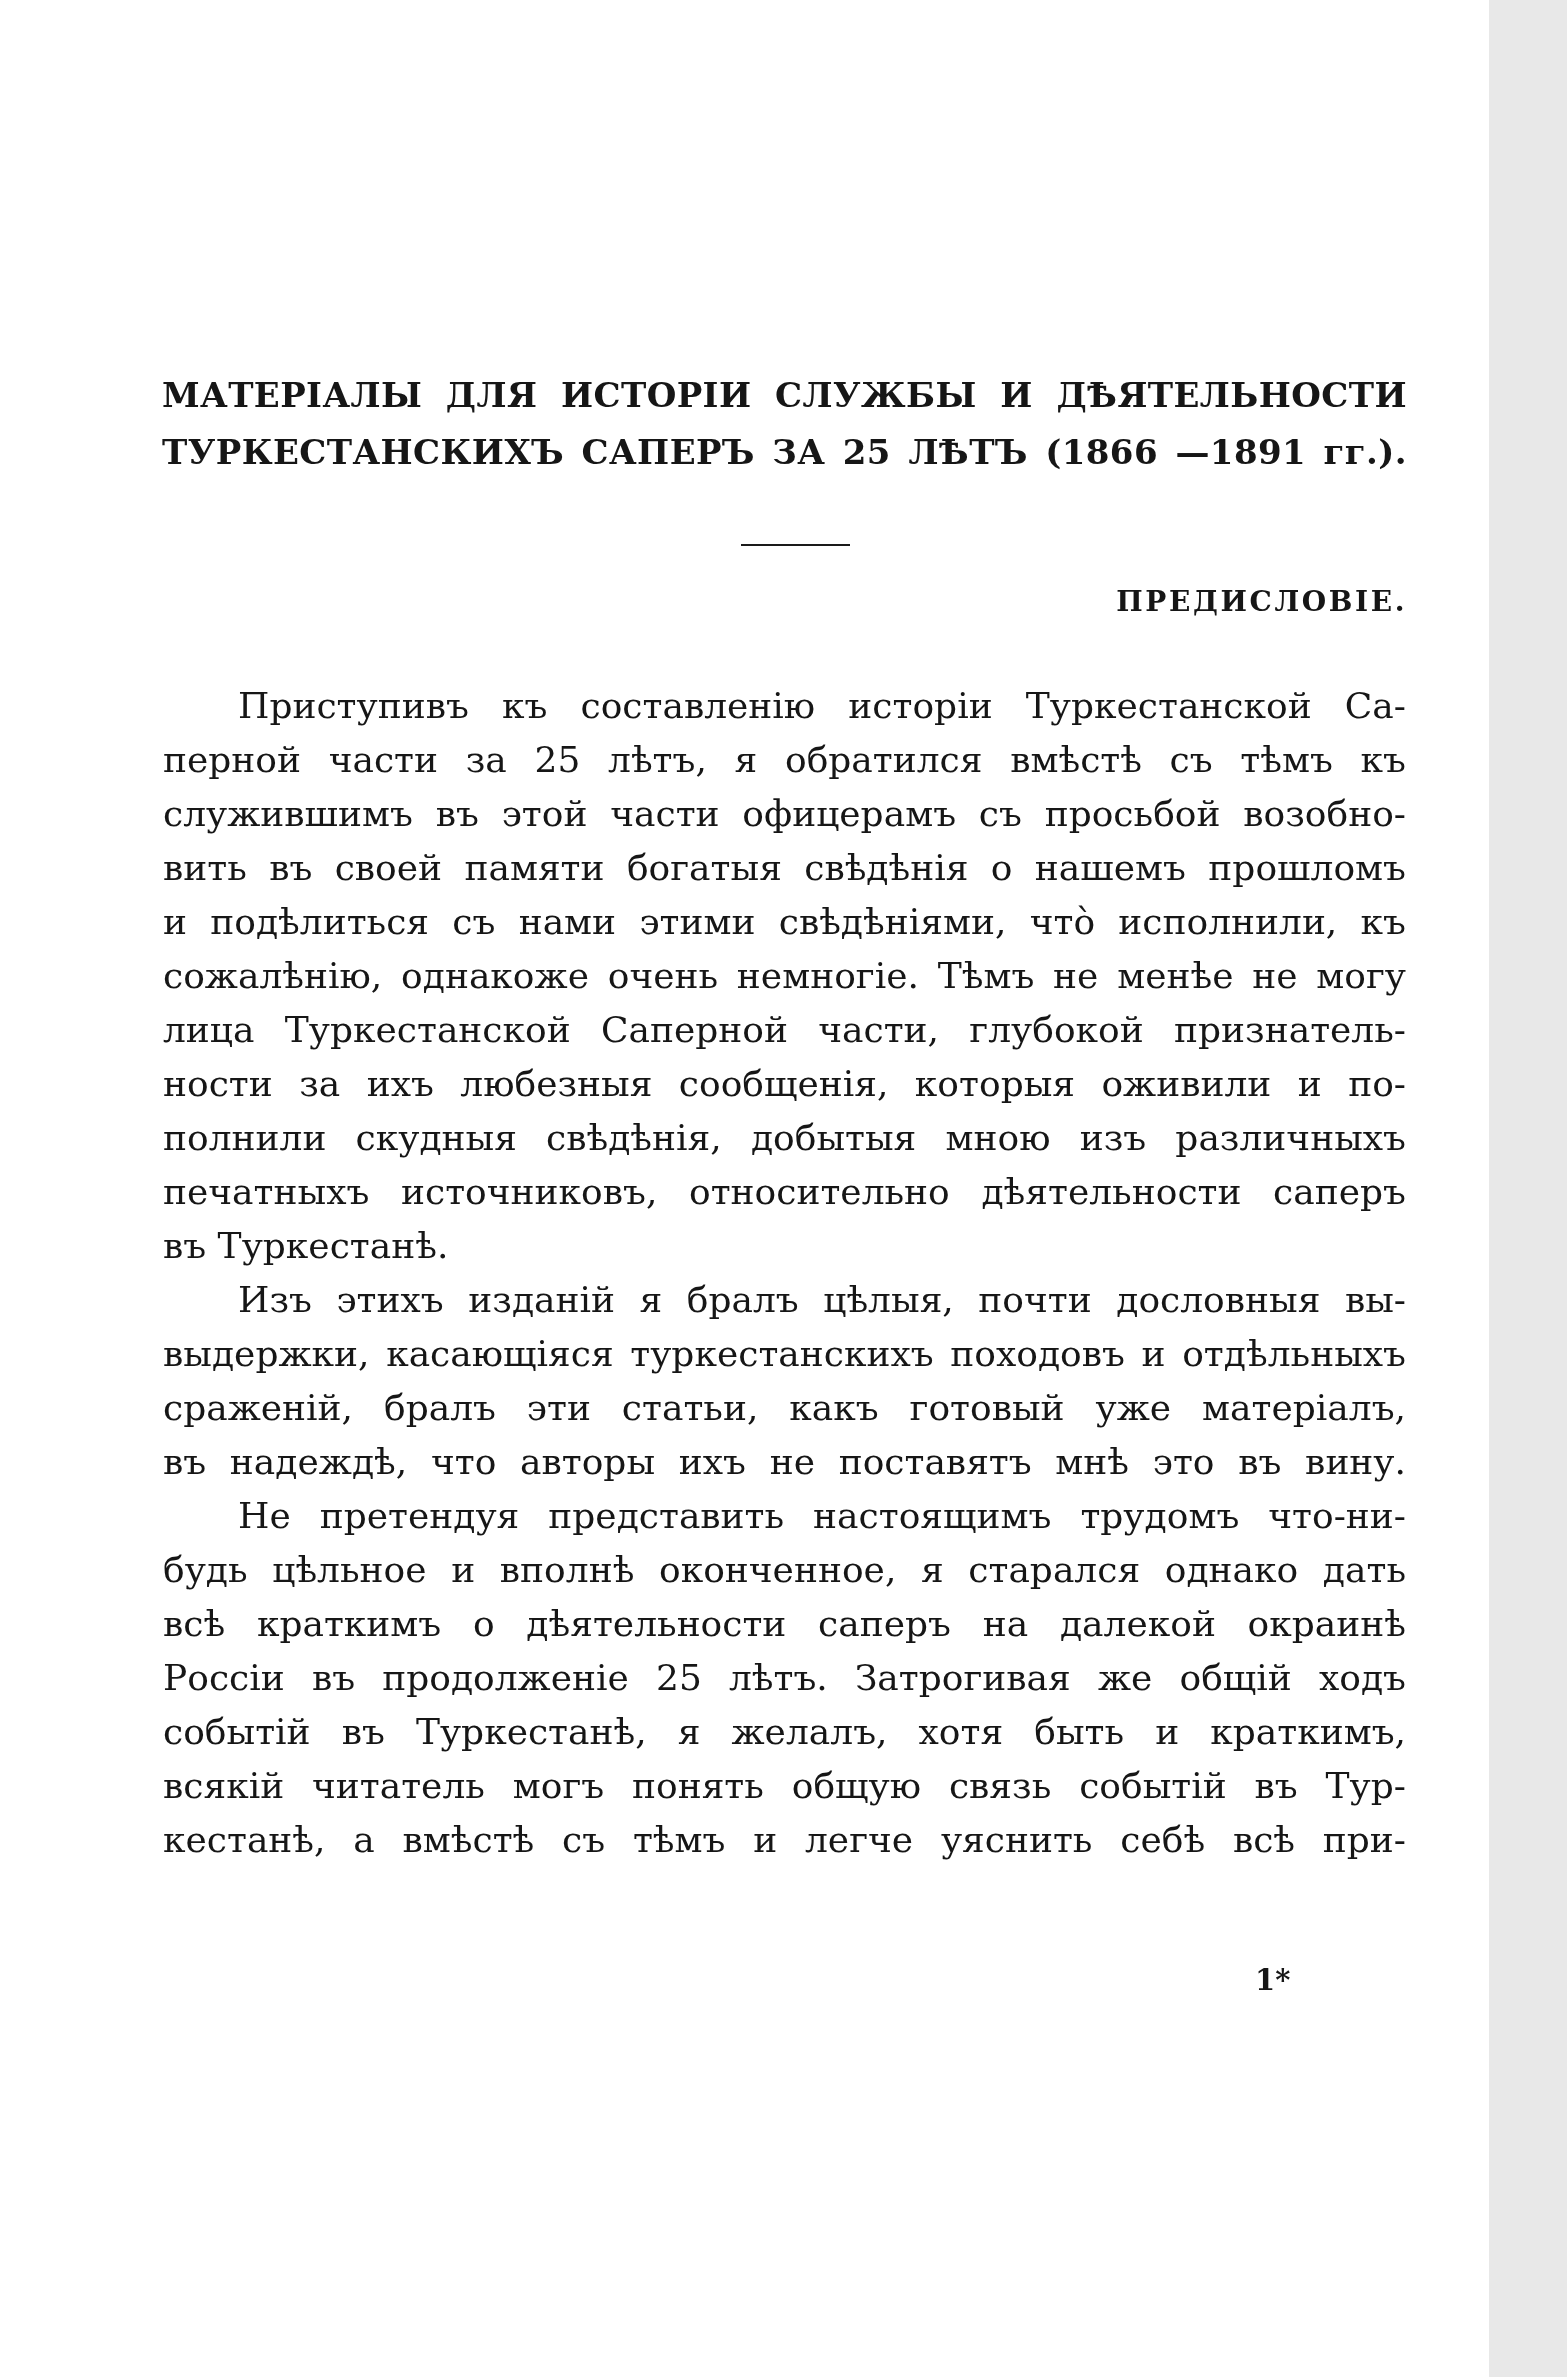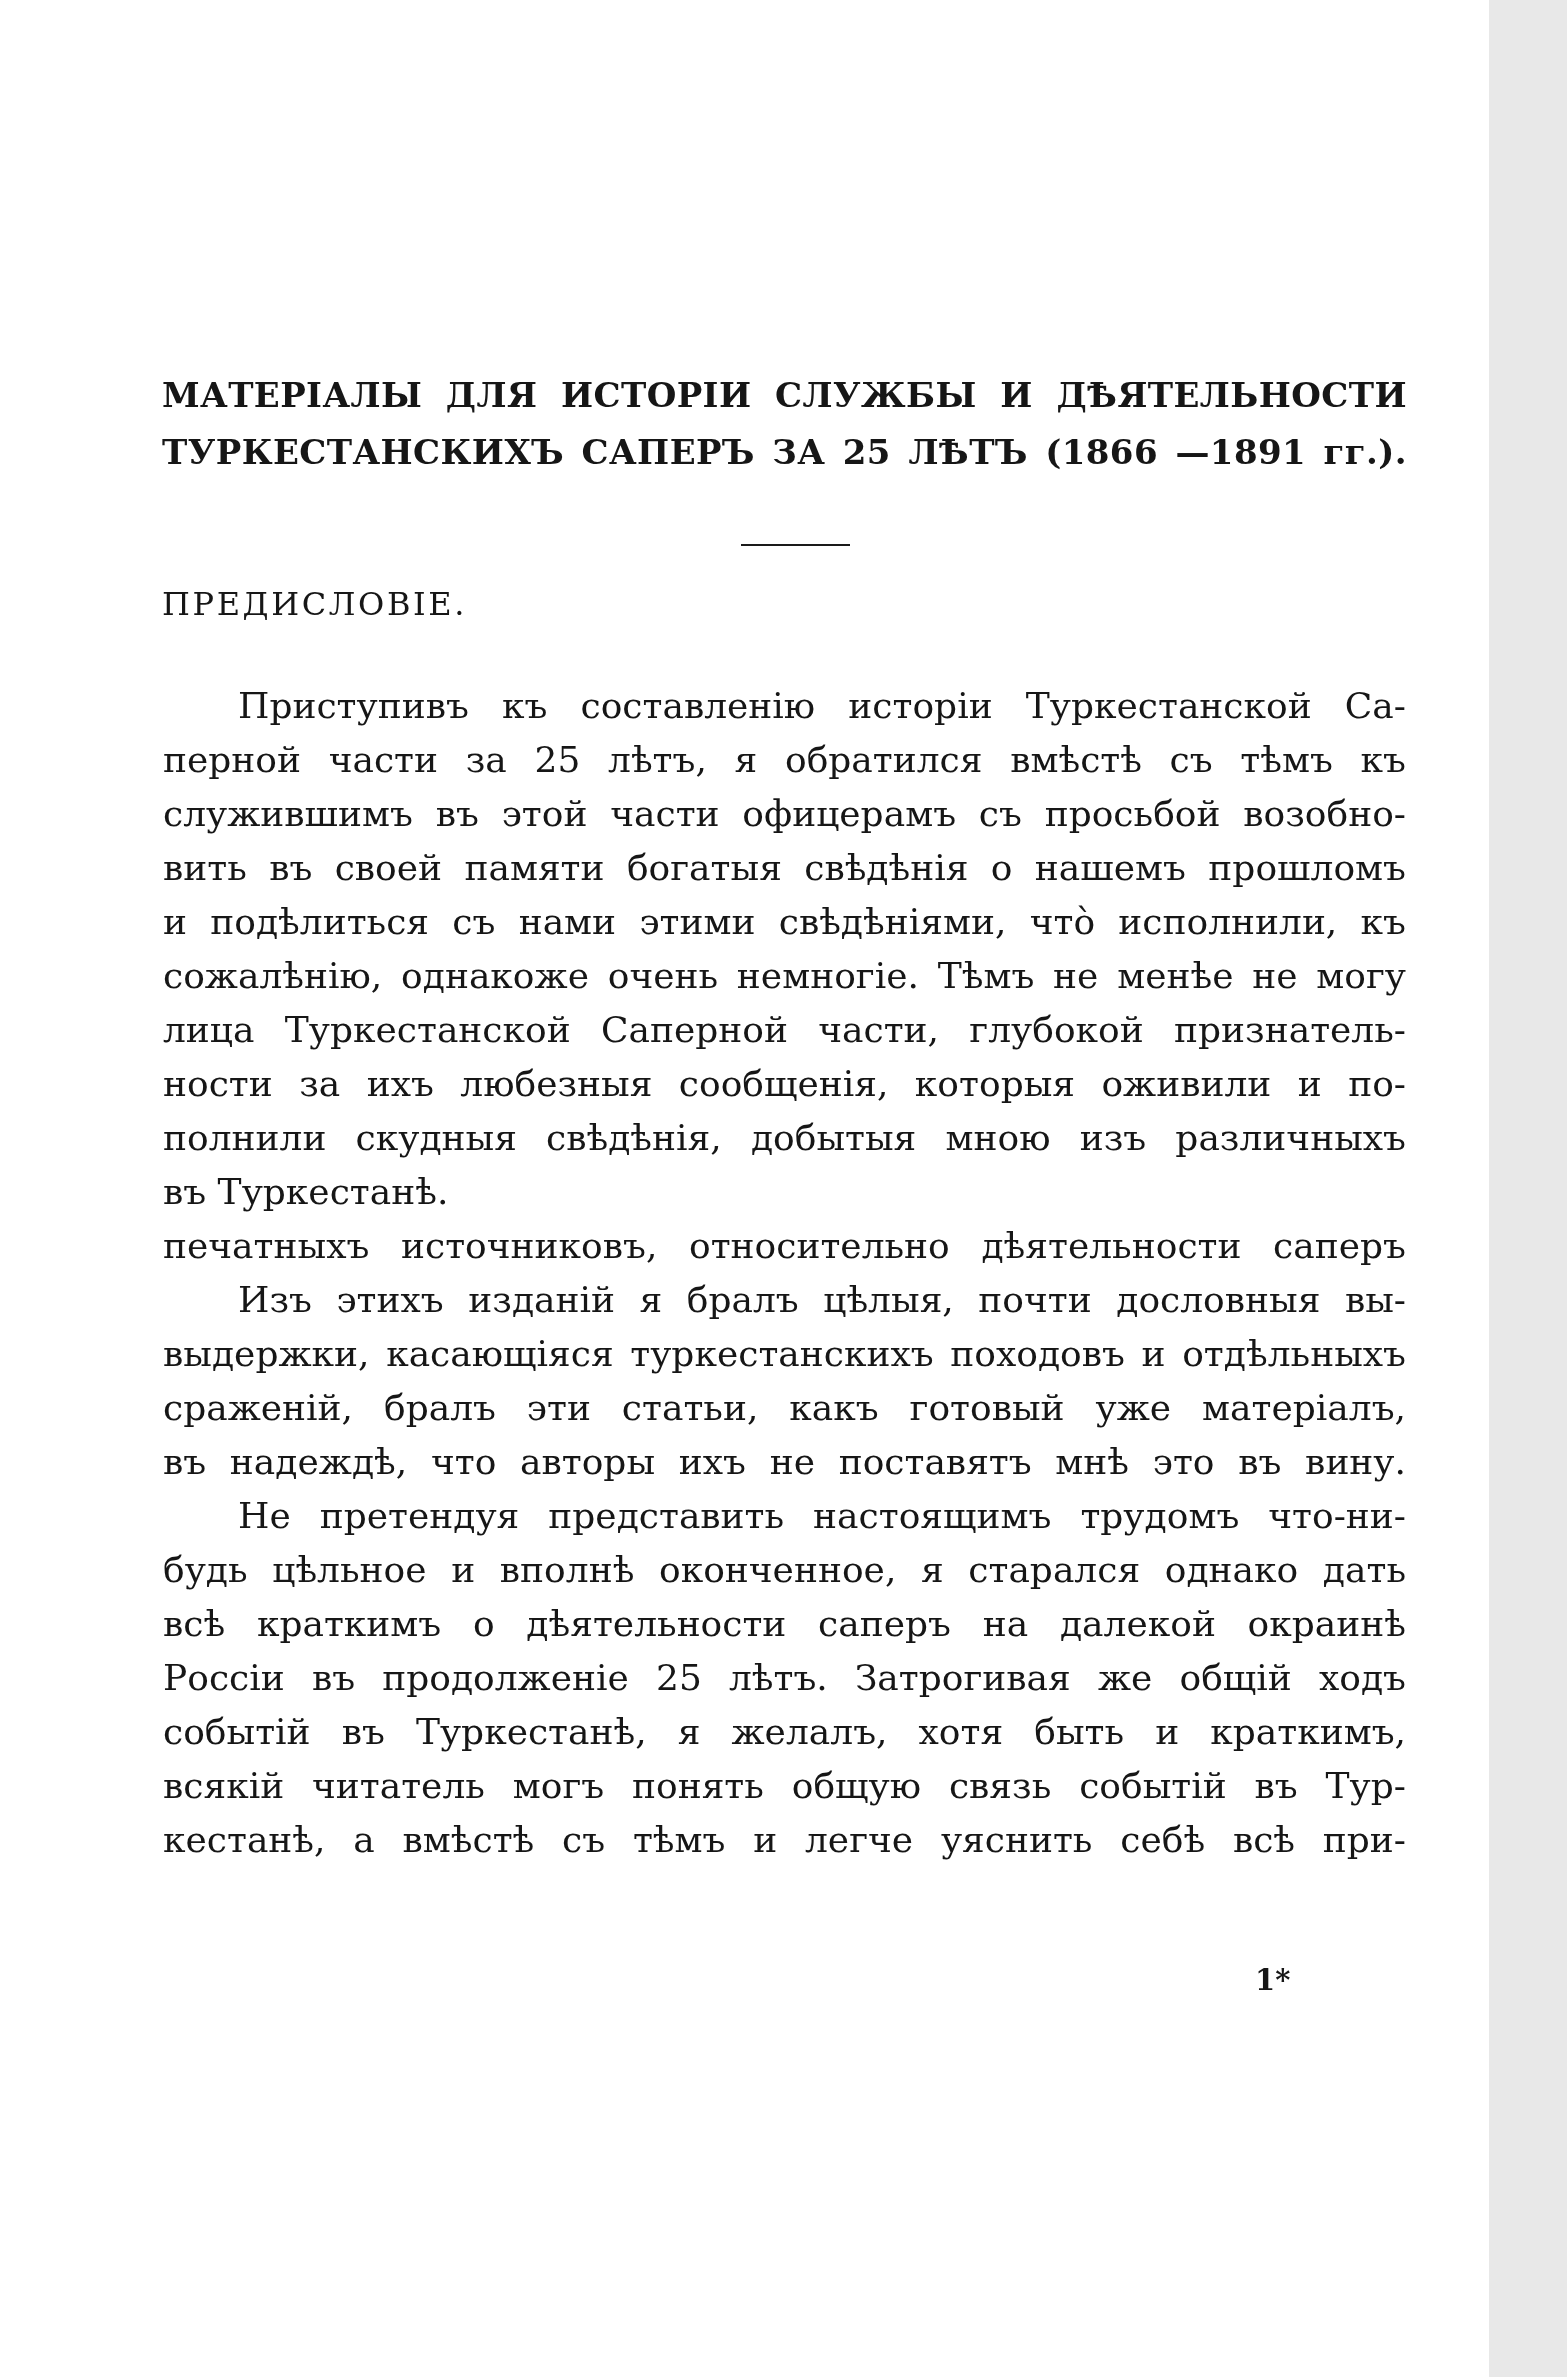--- a/index.html
+++ b/index.html
@@ -41,24 +41,24 @@
     height: 0;
     border-top: 2.6px solid #1a1a1a;
   }
   
   .heading {
     position: absolute;
     top: 585px;
     left: 162px;
     width: 1245px;
     margin: 0;
-    font-weight: normal;
-    font-size: 32px;
+    font-weight: bold;
+    font-size: 28px;
     letter-spacing: 2.6px;
-    text-align: left;
+    text-align: right;
   }
   
   .body-text {
     position: absolute;
     top: 679px;
     left: 163px;
     width: 1243px;
     font-size: 36px;
     line-height: 54px;
   }
@@ -97,22 +97,22 @@
   <main class="body-text">
     <div class="ln indent">Приступивъ къ составленію исторіи Туркестанской Са-</div>
     <div class="ln">перной части за 25 лѣтъ, я обратился вмѣстѣ съ тѣмъ къ</div>
     <div class="ln">служившимъ въ этой части офицерамъ съ просьбой возобно-</div>
     <div class="ln">вить въ своей памяти богатыя свѣдѣнія о нашемъ прошломъ</div>
     <div class="ln">и подѣлиться съ нами этими свѣдѣніями, что̀ исполнили, къ</div>
     <div class="ln">сожалѣнію, однакоже очень немногіе. Тѣмъ не менѣе не могу</div>
     <div class="ln">лица Туркестанской Саперной части, глубокой признатель-</div>
     <div class="ln">ности за ихъ любезныя сообщенія, которыя оживили и по-</div>
     <div class="ln">полнили скудныя свѣдѣнія, добытыя мною изъ различныхъ</div>
+    <div class="ln">печатныхъ источниковъ, относительно дѣятельности саперъ</div>
     <div class="ln para-end">въ Туркестанѣ.</div>
-    <div class="ln">печатныхъ источниковъ, относительно дѣятельности саперъ</div>
     <div class="ln indent">Изъ этихъ изданій я бралъ цѣлыя, почти дословныя вы-</div>
     <div class="ln">выдержки, касающіяся туркестанскихъ походовъ и отдѣльныхъ</div>
     <div class="ln">сраженій, бралъ эти статьи, какъ готовый уже матеріалъ,</div>
     <div class="ln">въ надеждѣ, что авторы ихъ не поставятъ мнѣ это въ вину.</div>
     <div class="ln indent">Не претендуя представить настоящимъ трудомъ что-ни-</div>
     <div class="ln">будь цѣльное и вполнѣ оконченное, я старался однако дать</div>
     <div class="ln">всѣ краткимъ о дѣятельности саперъ на далекой окраинѣ</div>
     <div class="ln">Россіи въ продолженіе 25 лѣтъ. Затрогивая же общій ходъ</div>
     <div class="ln">событій въ Туркестанѣ, я желалъ, хотя быть и краткимъ,</div>
     <div class="ln">всякій читатель могъ понять общую связь событій въ Тур-</div>

